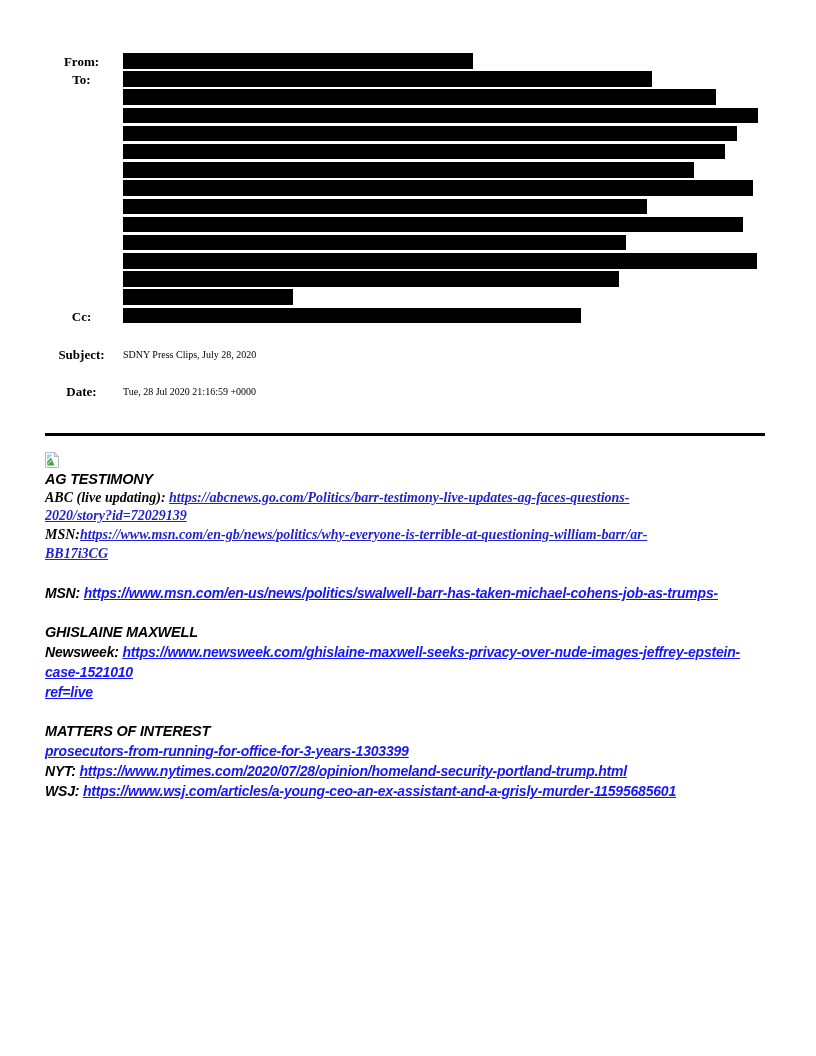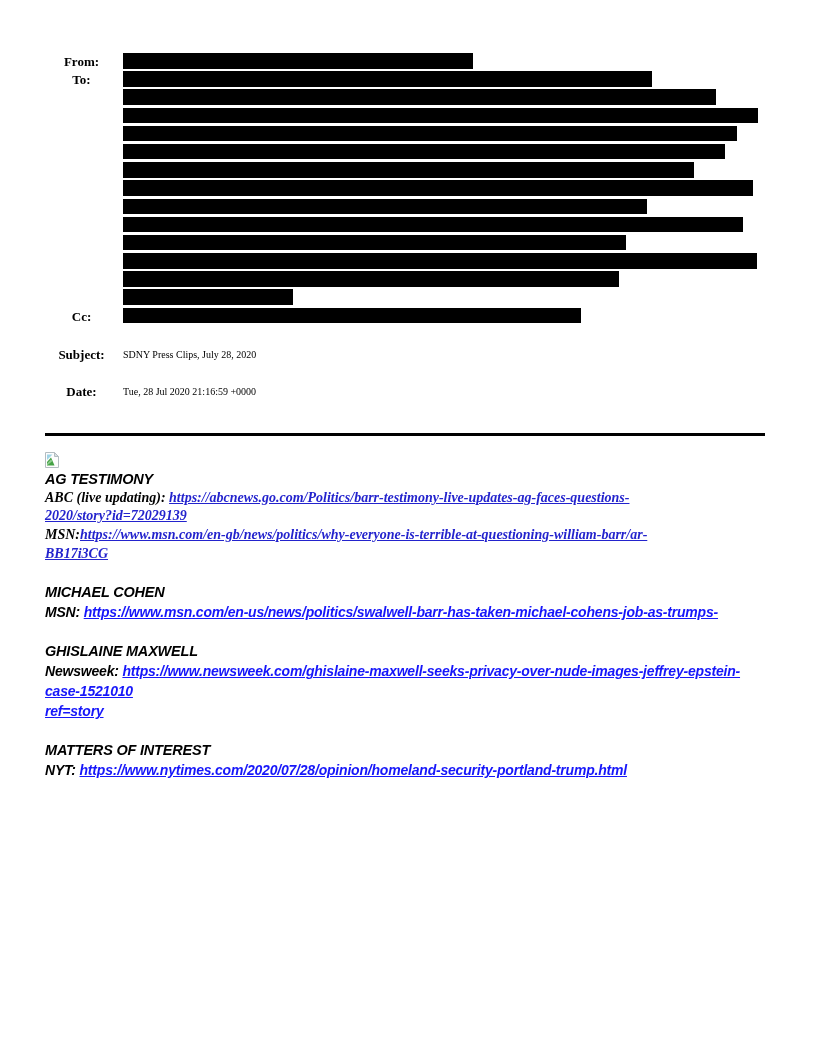--- a/index.html
+++ b/index.html
@@ -100,27 +100,28 @@
   </svg>
   <div>
       <div class="section sec-serif">
         <div class="sec-heading">AG TESTIMONY</div>
         <div class="sec-line"><span class="lbl">ABC (live updating): </span><span class="lnk">https://abcnews.go.com/Politics/barr-testimony-live-updates-ag-faces-questions-</span></div>
         <div class="sec-line"><span class="lnk">2020/story?id=72029139</span></div>
         <div class="sec-line"><span class="lbl">MSN:</span><span class="lnk">https://www.msn.com/en-gb/news/politics/why-everyone-is-terrible-at-questioning-william-barr/ar-</span></div>
         <div class="sec-line"><span class="lnk">BB17i3CG</span></div>
       </div>
       <div class="section sec-sans">
-        <div class="sec-heading">MICHAEL COHEN</div>
         <div class="sec-line"><span class="lbl">MSN: </span><span class="lnk">https://www.msn.com/en-us/news/politics/swalwell-barr-has-taken-michael-cohens-job-as-trumps-</span></div>
       </div>
       <div class="section sec-sans">
         <div class="sec-heading">GHISLAINE MAXWELL</div>
         <div class="sec-line"><span class="lbl">Newsweek: </span><span class="lnk">https://www.newsweek.com/ghislaine-maxwell-seeks-privacy-over-nude-images-jeffrey-epstein-</span></div>
         <div class="sec-line"><span class="lnk">case-1521010</span></div>
-        <div class="sec-line"><span class="lnk">ref=story</span></div>
+        <div class="sec-line"><span class="lnk">ref=live</span></div>
       </div>
       <div class="section sec-sans">
         <div class="sec-heading">MATTERS OF INTEREST</div>
+        <div class="sec-line"><span class="lnk">prosecutors-from-running-for-office-for-3-years-1303399</span></div>
         <div class="sec-line"><span class="lbl">NYT: </span><span class="lnk">https://www.nytimes.com/2020/07/28/opinion/homeland-security-portland-trump.html</span></div>
+        <div class="sec-line"><span class="lbl">WSJ: </span><span class="lnk">https://www.wsj.com/articles/a-young-ceo-an-ex-assistant-and-a-grisly-murder-11595685601</span></div>
       </div>
     </div>
 </div>
 
 </body></html>

